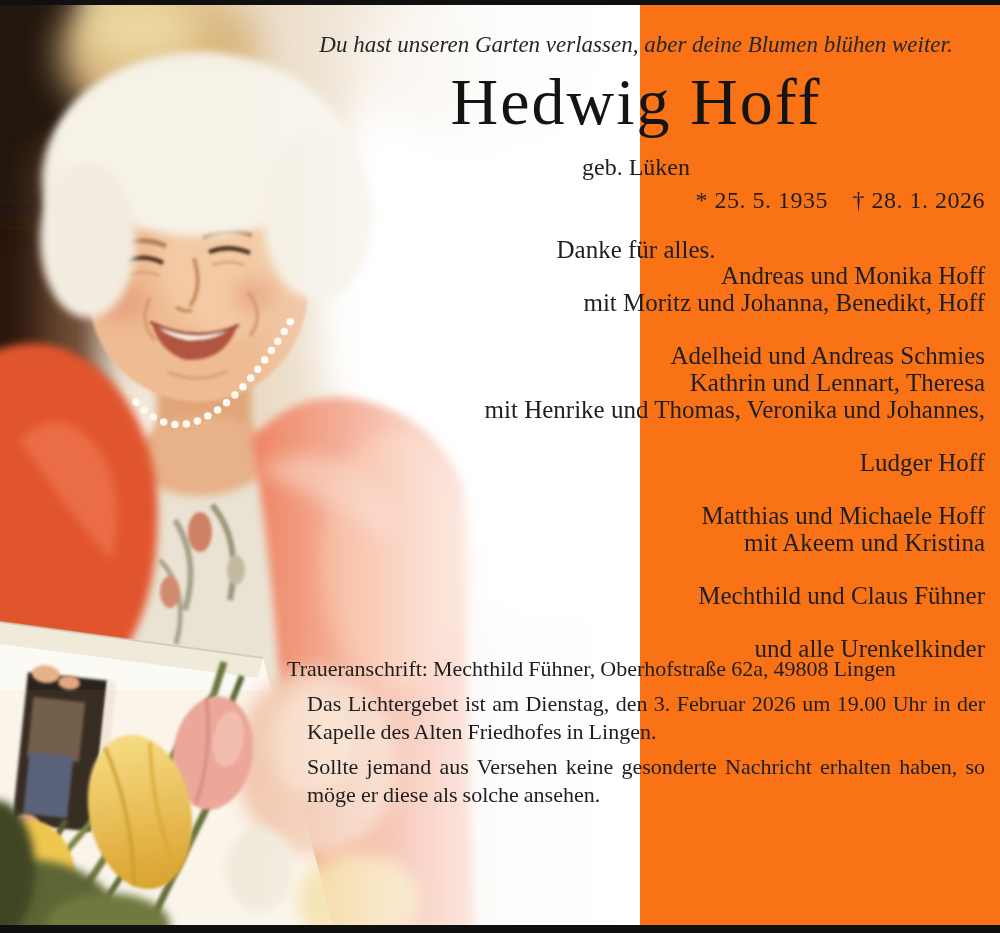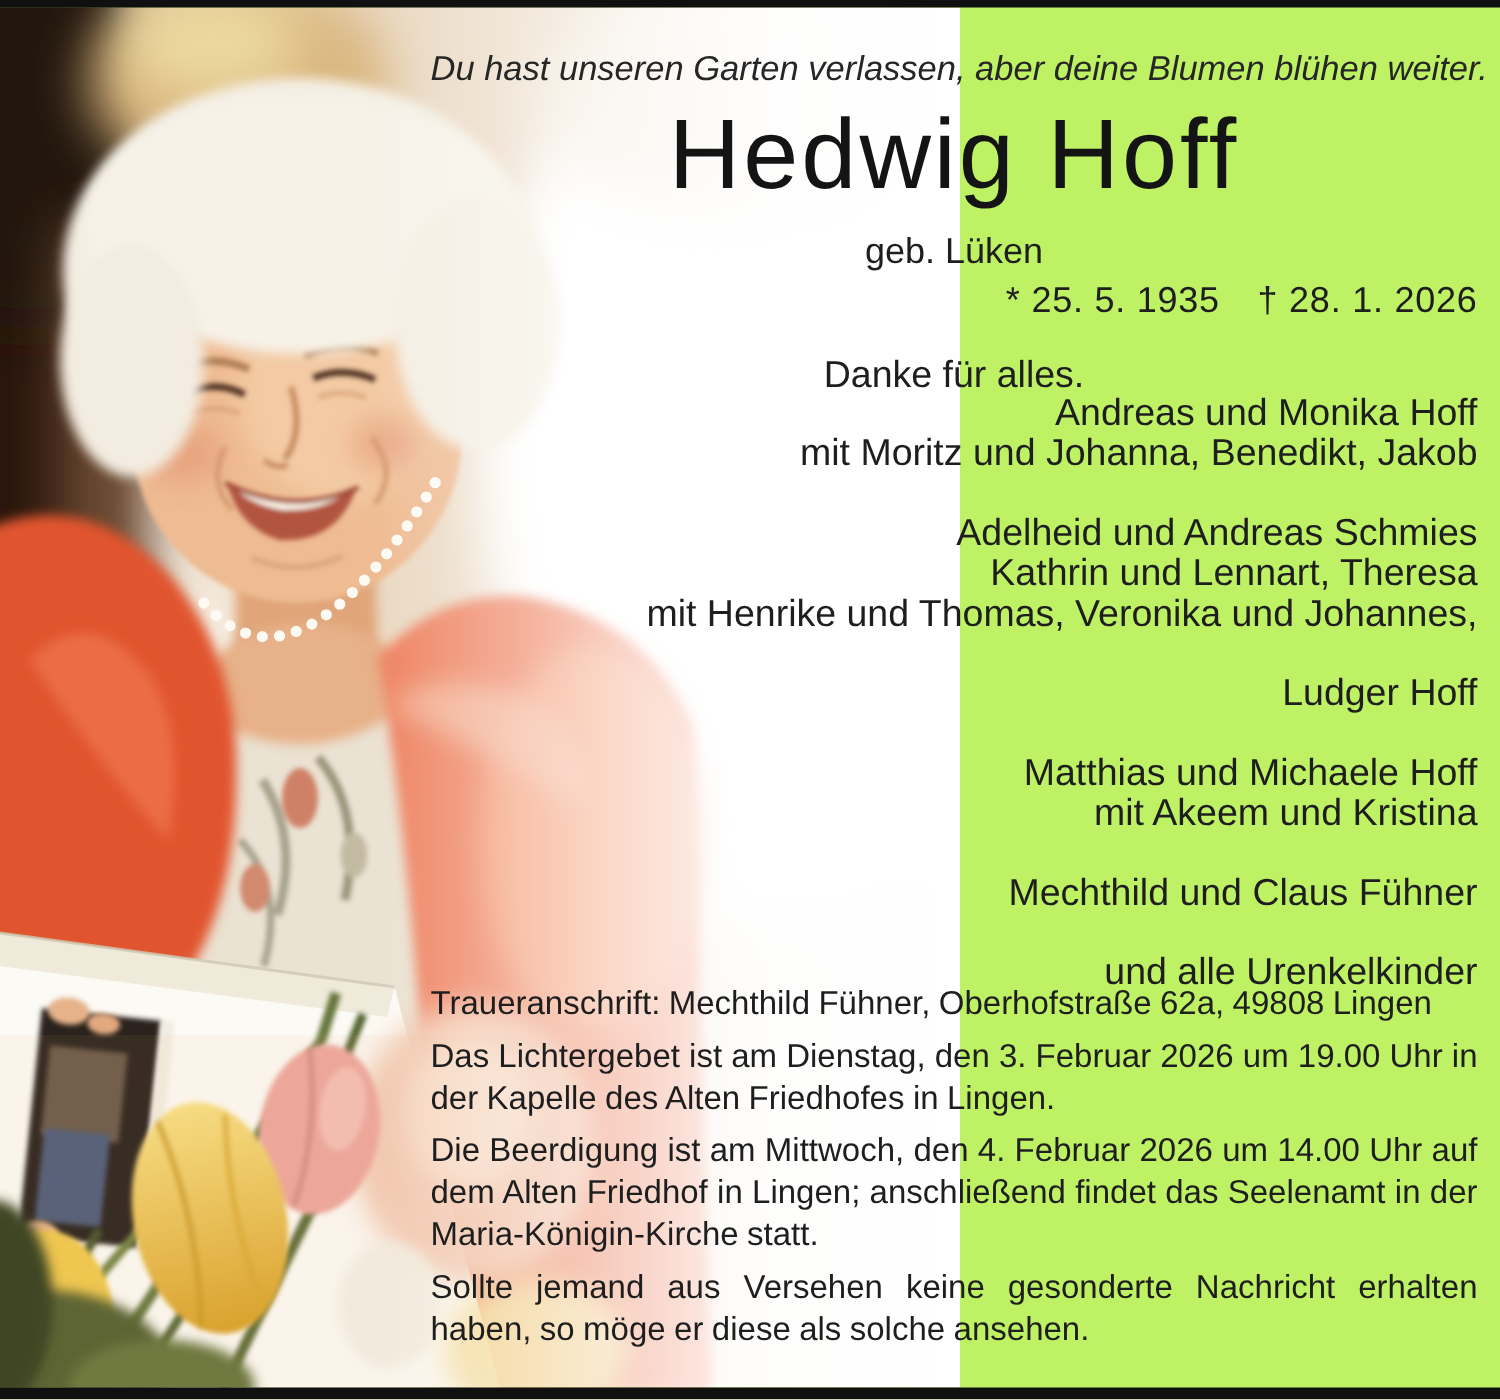--- a/index.html
+++ b/index.html
@@ -1,18 +1,18 @@
 <!DOCTYPE html>
 <html lang="de"><head>
 <meta charset="utf-8">
 <style>
   html,body { margin:0; padding:0; background:#ffffff; }
   .page {
     position:relative; width:1000px; height:933px; overflow:hidden;
-    background:#bef264; font-family:Liberation Sans, sans-serif; color:#1e1e1e;
+    background:#f97316; font-family:Liberation Serif, serif; color:#1e1e1e;
   }
   .rule { position:absolute; left:0; width:1000px; background:#101010; z-index:30; }
   .rule.top { top:0; height:5px; }
   .rule.bottom { bottom:0; height:8px; }
 
   .photo { position:absolute; top:5px; left:0; width:640px; height:920px; z-index:1; display:block; }
 
   .content { position:absolute; left:287px; top:0; width:698px; height:933px; z-index:10; }
   .content > div, .content > h1 { position:absolute; left:0; width:100%; margin:0; font-weight:normal; }
 
@@ -22,21 +22,21 @@
   .dates    { top:187px; text-align:right; font-size:24px; letter-spacing:0.5px; white-space:nowrap; }
   .dates .death { margin-left:18px; }
   .thanks   { top:236px; text-align:center; font-size:25px; }
 
   .family   { top:262px; text-align:right; }
   .family div { font-size:25px; line-height:27px; white-space:nowrap; }
   .family div.gap { margin-top:26px; }
 
   .funeral  { top:655px; font-size:22px; line-height:28px; word-spacing:-0.5px; }
   .funeral p { margin:0; }
-  .funeral p.just { margin-top:7px; text-align:justify; }
+  .funeral p.just { margin-top:7px; text-align:justify;margin-left:20px; }
   .funeral p.address { text-align:left; }
 </style>
 </head>
 <body>
 
 <div class="page">
   <div class="rule top"></div>
 
   <svg class="photo" viewBox="0 5 640 920" preserveAspectRatio="none" xmlns="http://www.w3.org/2000/svg" aria-hidden="true">
     <defs>
@@ -175,33 +175,32 @@
     <h1 class="title">Hedwig Hoff</h1>
     <div class="maiden">geb. Lüken</div>
     <div class="dates">
       <span class="birth">* 25. 5. 1935</span>
       <span class="death">† 28. 1. 2026</span>
     </div>
     <div class="thanks">Danke für alles.</div>
 
     <div class="family">
       <div>Andreas und Monika Hoff</div>
-      <div>mit Moritz und Johanna, Benedikt, Jakob</div>
+      <div>mit Moritz und Johanna, Benedikt, Hoff</div>
       <div class="gap">Adelheid und Andreas Schmies</div>
       <div>Kathrin und Lennart, Theresa</div>
       <div>mit Henrike und Thomas, Veronika und Johannes,</div>
       <div class="gap">Ludger Hoff</div>
       <div class="gap">Matthias und Michaele Hoff</div>
       <div>mit Akeem und Kristina</div>
       <div class="gap">Mechthild und Claus Fühner</div>
       <div class="gap">und alle Urenkelkinder</div>
     </div>
 
     <div class="funeral">
       <p class="address">Traueranschrift: Mechthild Fühner, Oberhofstraße 62a, 49808 Lingen</p>
       <p class="just">Das Lichtergebet ist am Dienstag, den 3. Februar 2026 um 19.00 Uhr in der Kapelle des Alten Friedhofes in Lingen.</p>
-      <p class="just">Die Beerdigung ist am Mittwoch, den 4. Februar 2026 um 14.00 Uhr auf dem Alten Friedhof in Lingen; anschließend findet das Seelenamt in der Maria-Königin-Kirche statt.</p>
       <p class="just">Sollte jemand aus Versehen keine gesonderte Nachricht erhalten haben, so möge er diese als solche ansehen.</p>
     </div>
   </div>
 
   <div class="rule bottom"></div>
 </div>
 
 </body></html>

